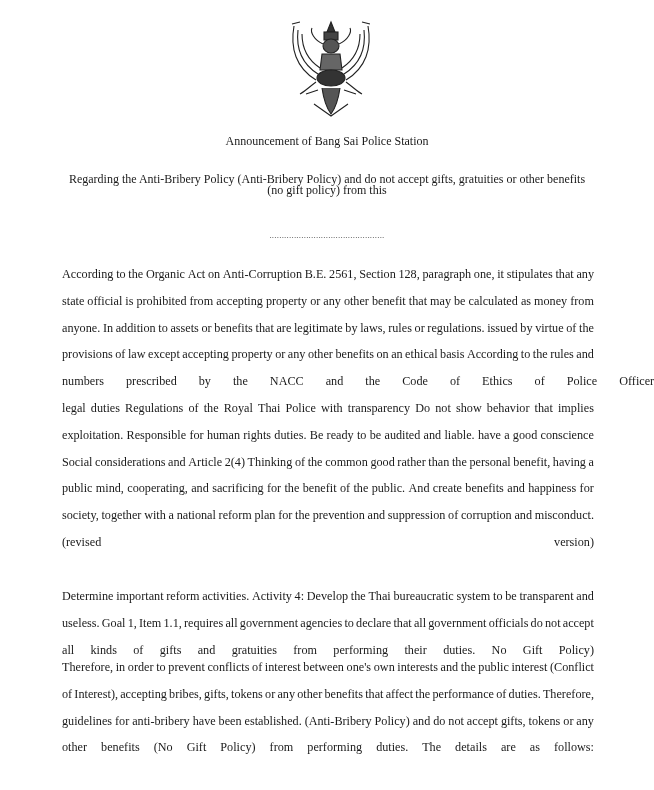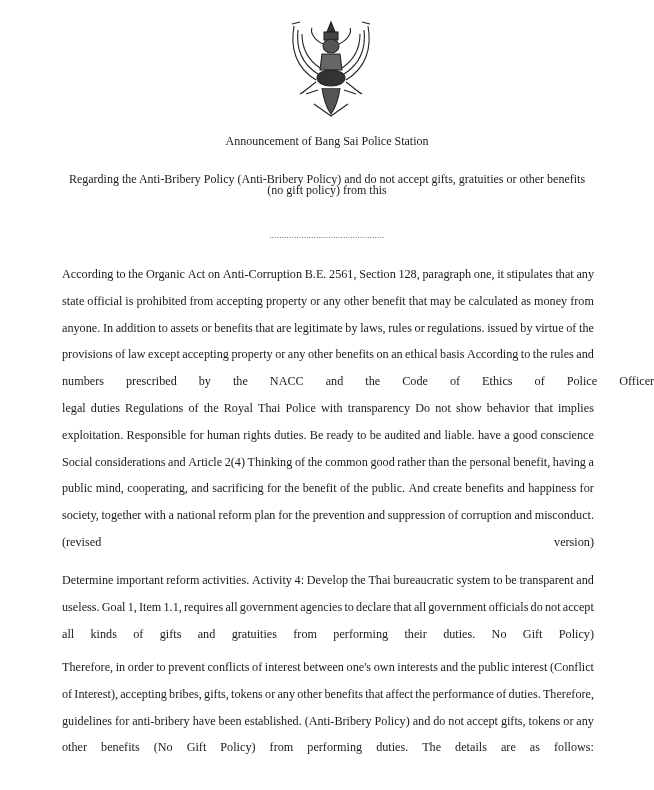--- a/index.html
+++ b/index.html
@@ -9,21 +9,21 @@
   .emblem { position: absolute; left: 286px; top: 18px; width: 90px; height: 100px; }
   .center { position: absolute; left: 0; width: 654px; text-align: center; font-size: 12px; }
   .title { top: 134px; }
   .sub1 { top: 172px; }
   .sub2 { top: 183px; }
   .dots { top: 230px; font-size: 9px; letter-spacing: 0.2px; color: #333; }
   .para { position: absolute; left: 62px; width: 532px; font-size: 12.2px; }
   .line { display: block; height: 26.8px; line-height: 16px; text-align: justify; text-align-last: justify; white-space: nowrap; overflow: visible; }
   .line span { display: inline; }
   .p1 { top: 266px; }
-  .p2 { top: 572px; }
+  .p2 { top: 588px; }
   .p3 { top: 659px; }
 </style>
 </head>
 <body>
 
 <div class="page">
 
   <svg class="emblem" viewBox="0 0 90 100">
     <g fill="none" stroke="#222" stroke-width="1.1">
 

